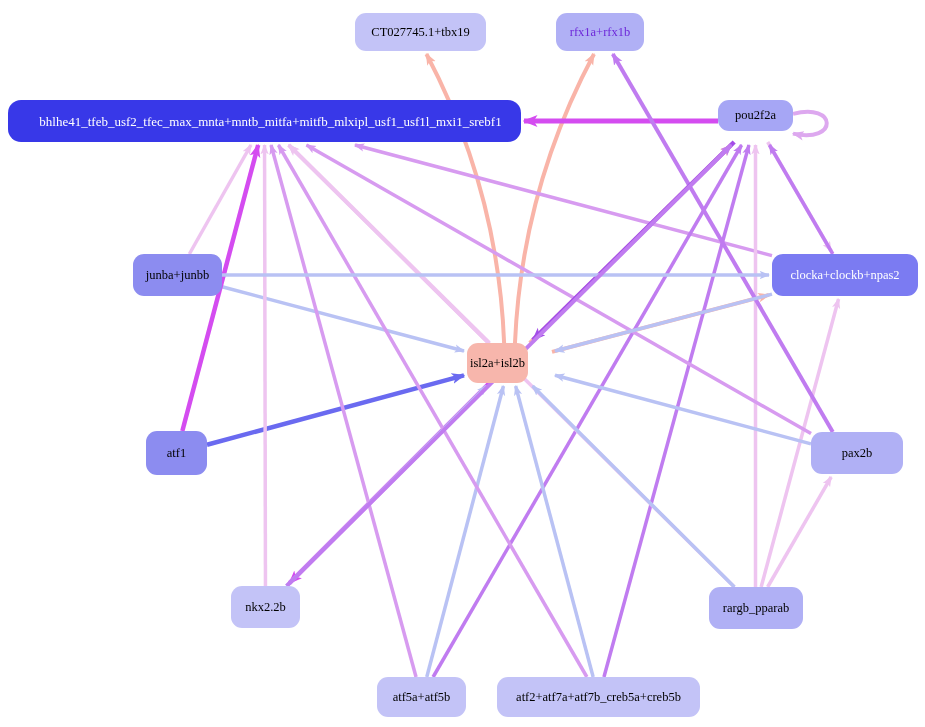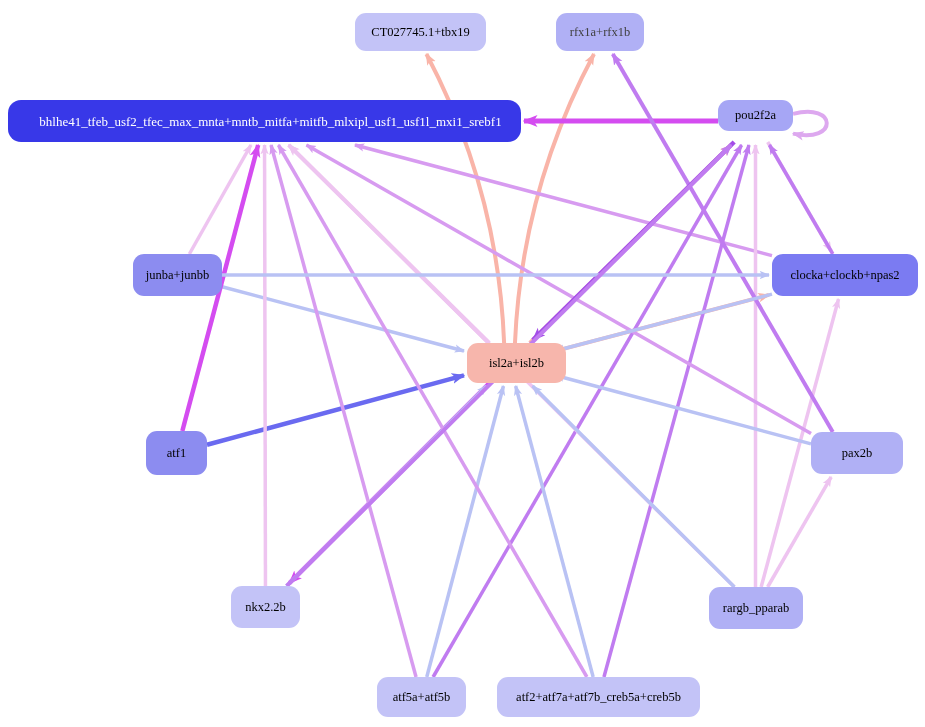--- a/index.html
+++ b/index.html
@@ -162,33 +162,33 @@
         <path d="M 286.67283950617286 586 L 731.3024691358024 145" fill="none" stroke="#c07cf0" stroke-width="4" stroke-linecap="butt" marker-end="url(#c07cf0_40)"></path>
       </g>
     </svg>
   <div id="nodes">
       <div class="node dark big" style="left: 8px; top: 100px; width: 513px; height: 42px; background: rgb(56, 56, 232); color: rgb(255, 255, 255);">
         <span>bhlhe41_tfeb_usf2_tfec_max_mnta+mntb_mitfa+mitfb_mlxipl_usf1_usf1l_mxi1_srebf1</span>
       </div>
       <div class="node " style="left: 355px; top: 13px; width: 131px; height: 38px; background: rgb(195, 195, 247); color: rgb(0, 0, 0);">
         <span>CT027745.1+tbx19</span>
       </div>
-      <div class="node " style="left: 556px; top: 13px; width: 88px; height: 38px; background: rgb(176, 176, 245); color: #404040;">
+      <div class="node " style="left: 556px; top: 13px; width: 88px; height: 38px; background: rgb(176, 176, 245); color: #6d28d9;">
         <span>rfx1a+rfx1b</span>
       </div>
       <div class="node " style="left: 718px; top: 100px; width: 75px; height: 31px; background: rgb(166, 166, 245); color: rgb(0, 0, 0);">
         <span>pou2f2a</span>
       </div>
-      <div class="node " style="left: 772px; top: 254px; width: 146px; height: 42px; background: rgb(123, 123, 242); color: #000000;">
+      <div class="node " style="left: 772px; top: 254px; width: 146px; height: 42px; background: rgb(123, 123, 242); color: #ffffff;">
         <span>clocka+clockb+npas2</span>
       </div>
       <div class="node " style="left: 133px; top: 254px; width: 89px; height: 42px; background: rgb(140, 140, 240); color: rgb(0, 0, 0);">
         <span>junba+junbb</span>
       </div>
-      <div class="node " style="left: 467px; top: 343px; width: 99px; height: 40px; background: rgb(247, 182, 172); color: rgb(0, 0, 0);">
+      <div class="node " style="left: 467px; top: 343px; width: 61px; height: 40px; background: rgb(247, 182, 172); color: rgb(0, 0, 0);">
         <span>isl2a+isl2b</span>
       </div>
       <div class="node " style="left: 146px; top: 431px; width: 61px; height: 44px; background: rgb(140, 140, 240); color: rgb(0, 0, 0);">
         <span>atf1</span>
       </div>
       <div class="node " style="left: 811px; top: 432px; width: 92px; height: 42px; background: rgb(176, 176, 245); color: rgb(0, 0, 0);">
         <span>pax2b</span>
       </div>
       <div class="node " style="left: 231px; top: 586px; width: 69px; height: 42px; background: rgb(195, 195, 247); color: rgb(0, 0, 0);">
         <span>nkx2.2b</span>

